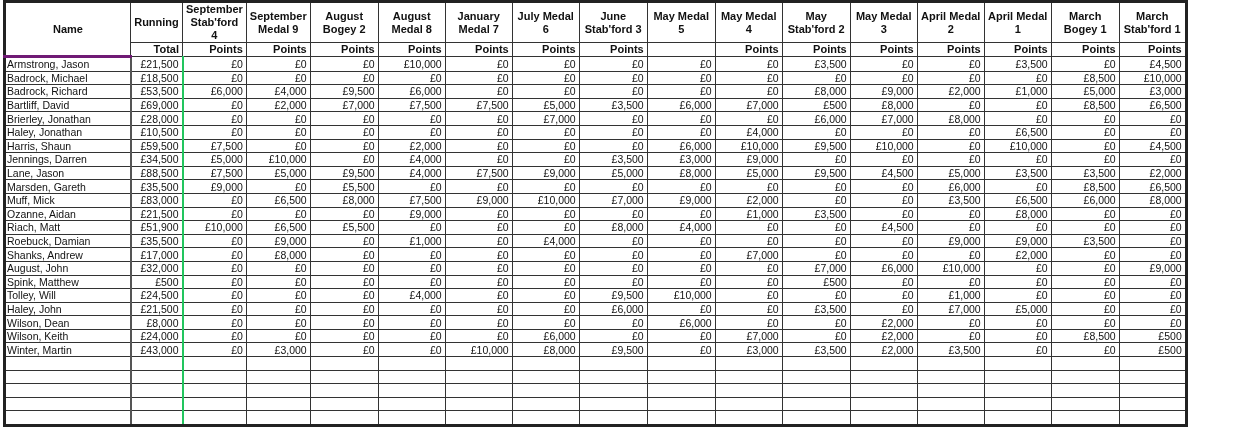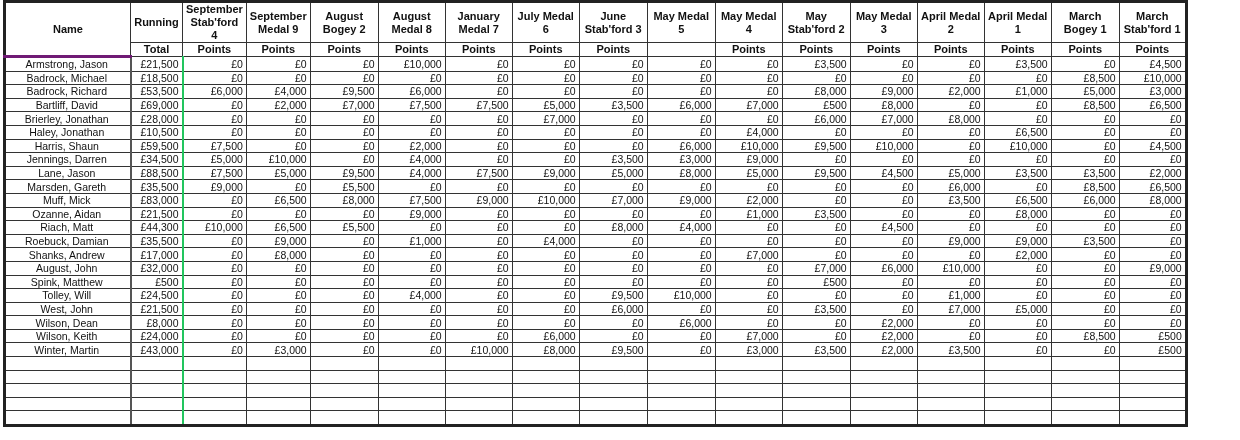--- a/index.html
+++ b/index.html
@@ -2,23 +2,23 @@
 <html><head>
 <meta charset="utf-8">
 <style>
   html, body { margin: 0; padding: 0; background: #ffffff; }
   body { width: 1240px; height: 440px; overflow: hidden; font-family: "Liberation Sans", sans-serif; }
   .sheet { position: absolute; left: 3px; top: 0; }
   table { border-collapse: collapse; table-layout: fixed; border: 3px solid #222; }
   td, th { border: 1px solid #333; font-size: 10.5px; color: #111; padding: 0 3px; height: 12.6px; line-height: 12px; white-space: nowrap; overflow: hidden; }
   th { font-weight: bold; text-align: center; vertical-align: middle; font-size: 11px; line-height: 13px; }
   th.h1 { height: 39px; white-space: normal; }
-  th.h2 { height: 12px; border-top: 1px solid #ddd; }
+  th.h2 { height: 12px; border-top: 1px solid #ddd; text-align: right; }
   th.name-h { border-bottom: 3px solid #701a75; }
-  td.name { text-align: center; padding-left: 1px; border-right: 2px solid #555; }
+  td.name { text-align: left; padding-left: 1px; border-right: 2px solid #555; }
   td.num { text-align: right; }
   td.total { border-right: 2px solid #22c55e; }
   tr.blank td { height: 12.6px; }
 </style>
 </head>
 <body>
 
 <div class="sheet">
   <table id="grid">
     <colgroup id="cols">
@@ -303,21 +303,21 @@
           <td class="num">£1,000</td>
           <td class="num">£3,500</td>
           <td class="num">£0</td>
           <td class="num">£0</td>
           <td class="num">£8,000</td>
           <td class="num">£0</td>
           <td class="num">£0</td>
         </tr>
         <tr>
           <td class="name">Riach, Matt</td>
-          <td class="num total">£44,300</td>
+          <td class="num total">£51,900</td>
           <td class="num">£10,000</td>
           <td class="num">£6,500</td>
           <td class="num">£5,500</td>
           <td class="num">£0</td>
           <td class="num">£0</td>
           <td class="num">£0</td>
           <td class="num">£8,000</td>
           <td class="num">£4,000</td>
           <td class="num">£0</td>
           <td class="num">£0</td>
@@ -416,21 +416,21 @@
           <td class="num">£10,000</td>
           <td class="num">£0</td>
           <td class="num">£0</td>
           <td class="num">£0</td>
           <td class="num">£1,000</td>
           <td class="num">£0</td>
           <td class="num">£0</td>
           <td class="num">£0</td>
         </tr>
         <tr>
-          <td class="name">West, John</td>
+          <td class="name">Haley, John</td>
           <td class="num total">£21,500</td>
           <td class="num">£0</td>
           <td class="num">£0</td>
           <td class="num">£0</td>
           <td class="num">£0</td>
           <td class="num">£0</td>
           <td class="num">£0</td>
           <td class="num">£6,000</td>
           <td class="num">£0</td>
           <td class="num">£0</td>

